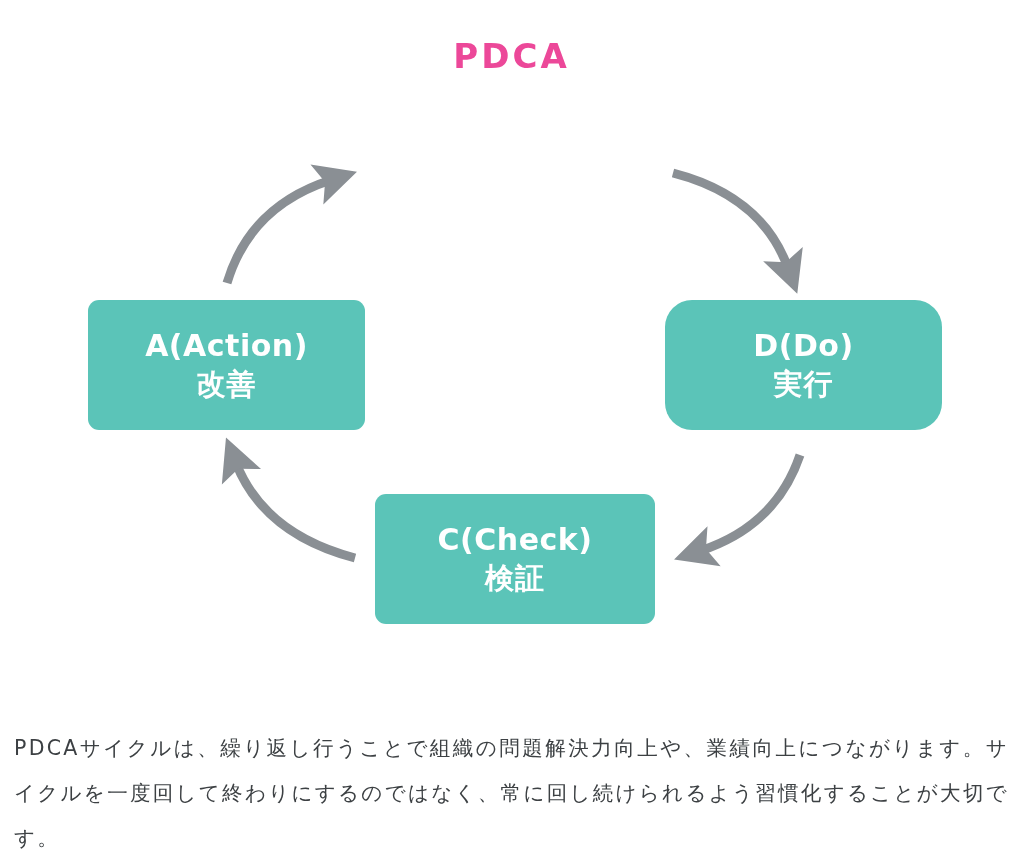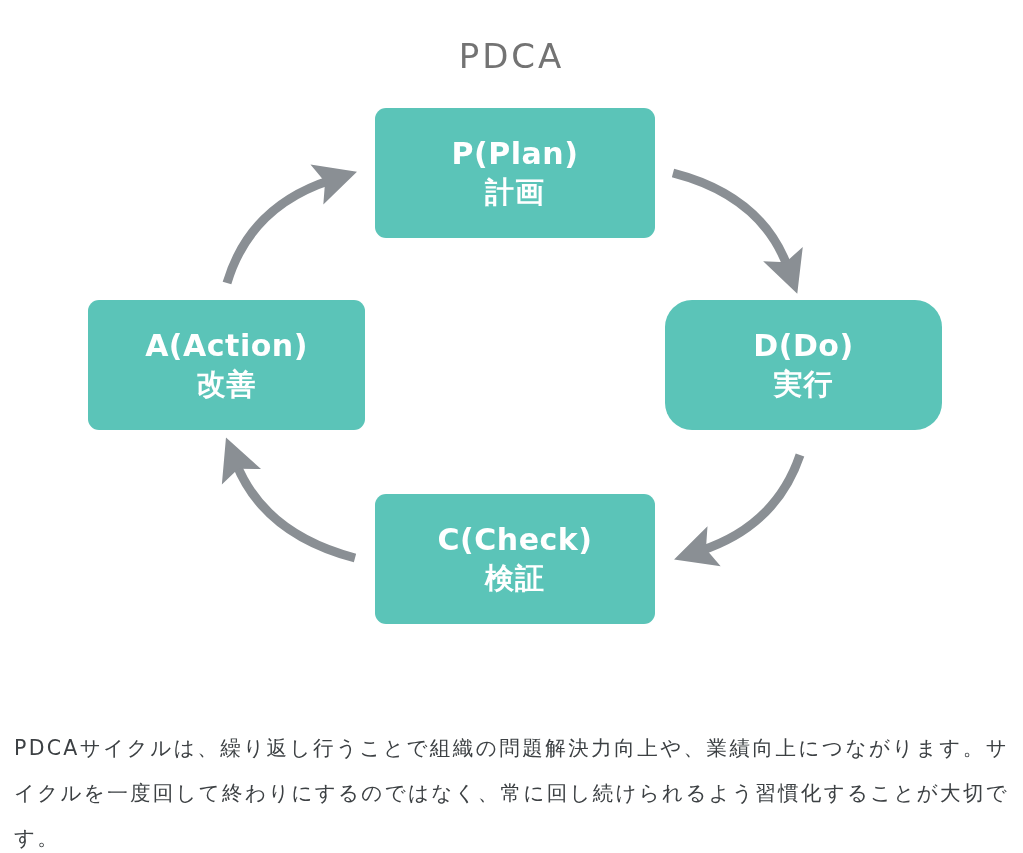--- a/index.html
+++ b/index.html
@@ -26,22 +26,22 @@
     height: 690px;
   }
 
   #diagram-title {
     position: absolute;
     left: 0;
     top: 38px;
     width: 1023px;
     text-align: center;
     font-size: 34px;
-    font-weight: normal;
-    color: #737373;
+    font-weight: bold;
+    color: #ec4899;
     letter-spacing: 3px;
     line-height: 1.1;
   }
 
   .pdca-box {
     position: absolute;
     background: #5bc4b8;
     border-radius: 11px;
     display: flex;
     flex-direction: column;
@@ -110,24 +110,20 @@
 
     <path d="M 673 173 Q 762 196 788 268" fill="none" stroke="#8a8f94" stroke-width="9" stroke-linecap="butt" marker-end="url(#head)"></path>
 
     <path d="M 800 455 Q 776 526 700 551" fill="none" stroke="#8a8f94" stroke-width="9" stroke-linecap="butt" marker-end="url(#head)"></path>
 
     <path d="M 355 558 Q 264 534 236 463" fill="none" stroke="#8a8f94" stroke-width="9" stroke-linecap="butt" marker-end="url(#head)"></path>
 
     <path d="M 227 283 Q 250 206 331 180" fill="none" stroke="#8a8f94" stroke-width="9" stroke-linecap="butt" marker-end="url(#head)"></path>
   </svg>
 
-  <div class="pdca-box" id="box-plan">
-    <span class="en">P(Plan)</span>
-    <span class="ja">計画</span>
-  </div>
 
   <div class="pdca-box" id="box-do">
     <span class="en">D(Do)</span>
     <span class="ja">実行</span>
   </div>
 
   <div class="pdca-box" id="box-action">
     <span class="en">A(Action)</span>
     <span class="ja">改善</span>
   </div>

